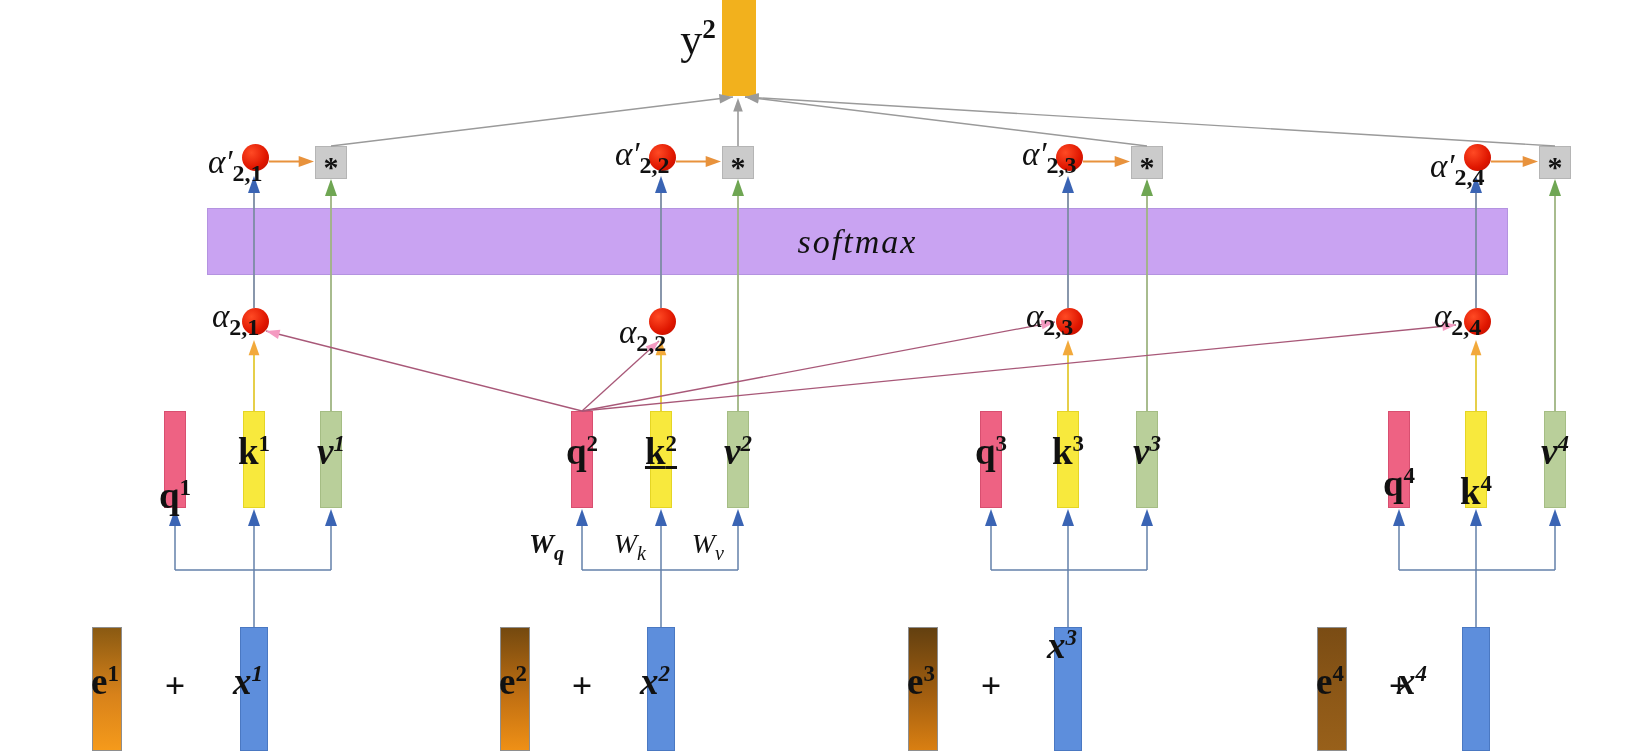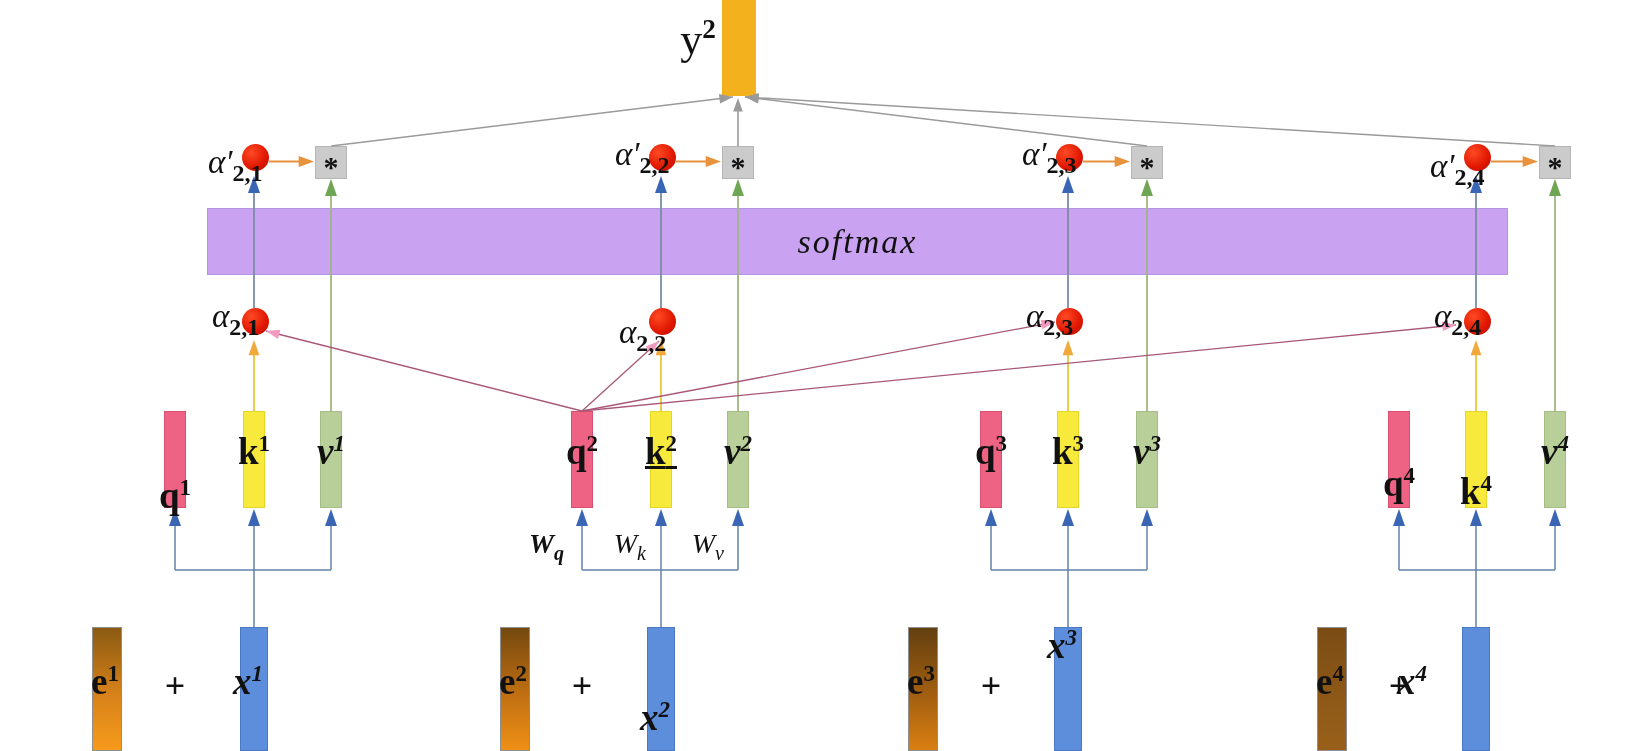--- a/index.html
+++ b/index.html
@@ -151,21 +151,21 @@
       <div class="lbl alpha" style="left: 212px; top: 300px;">α<sub>2,1</sub></div>
       <div class="bar" style="left: 571px; top: 411px; width: 22px; height: 97px; background: rgb(238, 98, 131); border: 1px solid rgb(216, 79, 112); box-sizing: border-box; z-index: 2; position: absolute;"></div>
       <div class="bar" style="left: 650px; top: 411px; width: 22px; height: 97px; background: rgb(248, 233, 61); border: 1px solid rgb(229, 213, 37); box-sizing: border-box; z-index: 2; position: absolute;"></div>
       <div class="bar" style="left: 727px; top: 411px; width: 22px; height: 97px; background: rgb(185, 207, 154); border: 1px solid rgb(165, 189, 132); box-sizing: border-box; z-index: 2; position: absolute;"></div>
       <div class="lbl bar-label" style="left: 542px; top: 433px; width: 80px;">q<sup>2</sup></div>
       <div class="lbl bar-label" style="left: 621px; top: 433px; width: 80px; text-decoration: underline;">k<sup>2</sup></div>
       <div class="lbl bar-label ital" style="left: 698px; top: 433px; width: 80px;">v<sup>2</sup></div>
       <div class="bar" style="left: 500px; top: 627px; width: 30px; height: 124px; position: absolute; z-index: 2; border: 1px solid rgb(142, 142, 142); box-sizing: border-box; background: linear-gradient(rgb(116, 73, 15), rgb(192, 111, 18) 55%, rgb(239, 144, 22));"></div>
       <div class="bar" style="left: 647px; top: 627px; width: 28px; height: 124px; position: absolute; z-index: 2; background: rgb(93, 142, 220); border: 1px solid rgb(74, 120, 194); box-sizing: border-box;"></div>
       <div class="lbl bar-label" style="left: 473px; top: 663px; width: 80px;">e<sup>2</sup></div>
-      <div class="lbl bar-label ital" style="left: 615px; top: 663px; width: 80px; margin-top: 36px;">x<sup>2</sup></div>
+      <div class="lbl bar-label ital" style="left: 615px; top: 663px; width: 80px;">x<sup>2</sup></div>
       <div class="lbl plus" style="left: 557px; top: 668px; width: 50px;">+</div>
       <div class="star-box" style="left: 722px; top: 146px; position: absolute; background: rgb(203, 203, 203);">*</div>
       <div class="dot" style="left: 649px; top: 144px; position: absolute;"></div>
       <div class="dot" style="left: 649px; top: 308px; position: absolute;"></div>
       <div class="lbl alpha" style="left: 615px; top: 138px;">α′<sub>2,2</sub></div>
       <div class="lbl alpha" style="left: 619px; top: 316px;">α<sub>2,2</sub></div>
       <div class="bar" style="left: 980px; top: 411px; width: 22px; height: 97px; background: rgb(238, 98, 131); border: 1px solid rgb(216, 79, 112); box-sizing: border-box; z-index: 2; position: absolute;"></div>
       <div class="bar" style="left: 1057px; top: 411px; width: 22px; height: 97px; background: rgb(248, 233, 61); border: 1px solid rgb(229, 213, 37); box-sizing: border-box; z-index: 2; position: absolute;"></div>
       <div class="bar" style="left: 1136px; top: 411px; width: 22px; height: 97px; background: rgb(185, 207, 154); border: 1px solid rgb(165, 189, 132); box-sizing: border-box; z-index: 2; position: absolute;"></div>
       <div class="lbl bar-label" style="left: 951px; top: 433px; width: 80px;">q<sup>3</sup></div>

